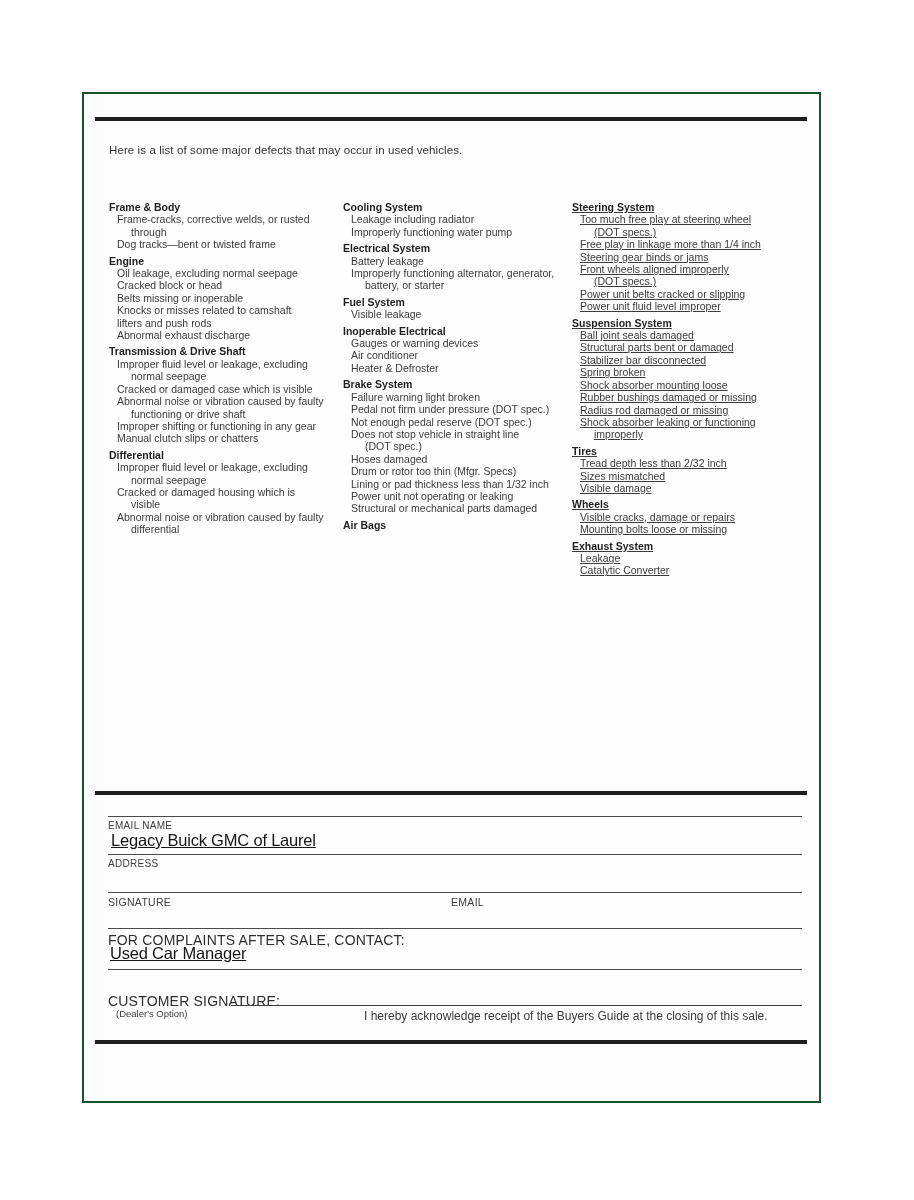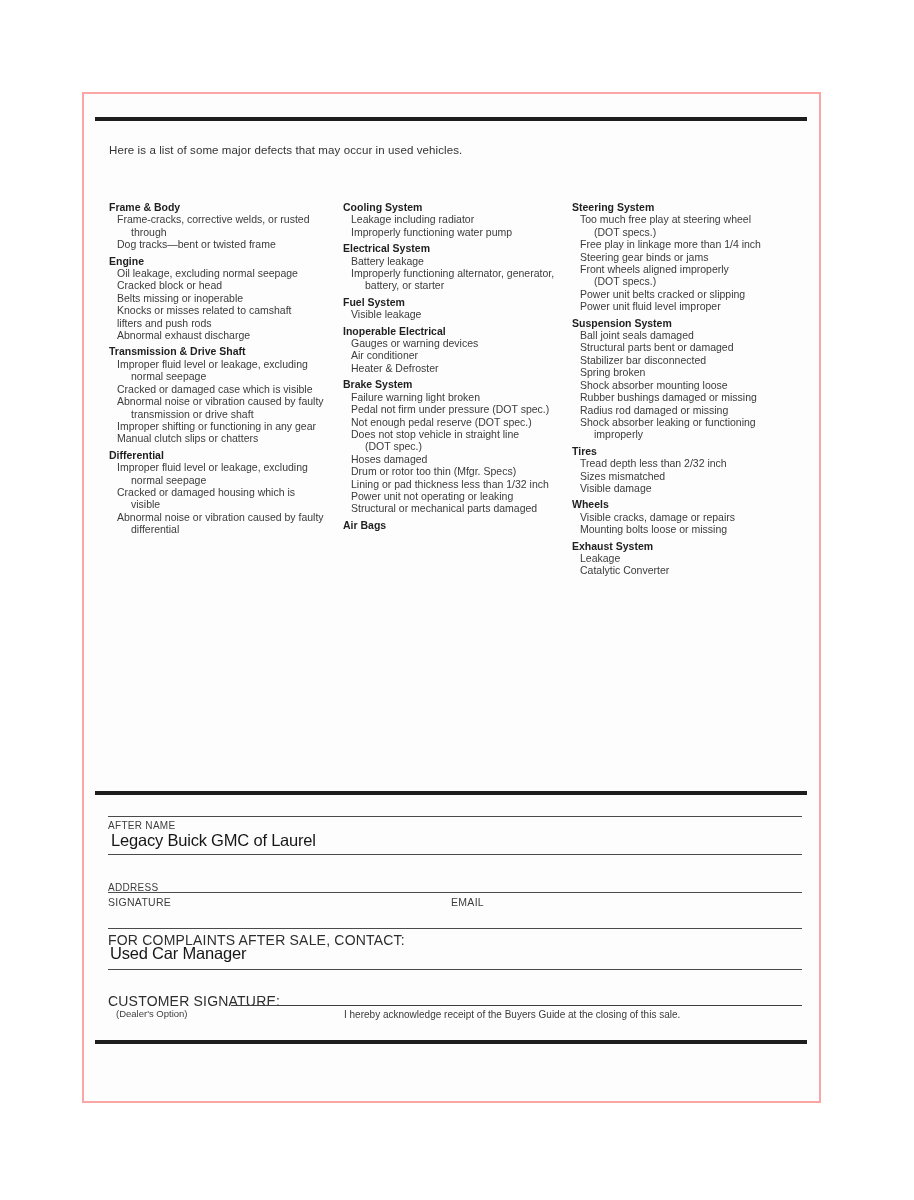--- a/index.html
+++ b/index.html
@@ -1,51 +1,51 @@
 <!DOCTYPE html>
 <html><head>
 <meta charset="utf-8">
 <style>
   * { margin:0; padding:0; box-sizing:border-box; }
   html,body { width:914px; height:1200px; background:#ffffff; font-family:"Liberation Sans", sans-serif; }
   body { position:relative; }
 
   .page {
     position:absolute; left:82px; top:92px; width:739px; height:1011px;
-    border:2px solid #fca5a5; background:#fdfdfd;
+    border:2px solid #14532d; background:#fdfdfd;
   }
 
   .rule-thick { position:absolute; left:11px; width:712px; height:4px; background:#1e1e1e; }
   .rule-thin  { position:absolute; left:24px; width:694px; height:1px; background:#4a4a4a; }
 
   .intro {
     position:absolute; left:25px; top:50px;
     font-size:11.5px; color:#333; letter-spacing:0.1px;
   }
 
   .cols { position:absolute; left:25px; top:92px; width:700px; display:flex; }
   .col  { font-size:10.5px; color:#3b3b3b; line-height:12.4px; }
   .col0 { width:234px; }
   .col1 { width:229px; }
-  .col2 { width:235px; }
+  .col2 { width:235px;text-decoration:underline; }
   .col .heading { font-weight:bold; color:#1f1f1f; margin-top:4px; white-space:nowrap; }
   .col > .heading:first-child { margin-top:15px; }
   .col .ln { white-space:nowrap; }
   .col .ln.i1 { padding-left:8px; }
   .col .ln.i2 { padding-left:22px; }
 
   .field-label {
     position:absolute; font-size:10px; color:#3d3d3d; letter-spacing:0.3px;
   }
   .field-value {
-    position:absolute; font-size:16.5px; color:#161616; letter-spacing:-0.2px;
+    position:absolute; font-size:16.5px; color:#161616; letter-spacing:-0.2px;text-decoration:underline;
   }
   .small-label { position:absolute; font-size:14px; color:#2e2e2e; letter-spacing:0.2px; }
   .tiny-note   { position:absolute; font-size:9.5px;  color:#3d3d3d; }
-  .ack-note    { position:absolute; font-size:10px;   color:#3a3a3a; }
+  .ack-note    { position:absolute; font-size:12px;   color:#3a3a3a;margin-left:20px; }
 
   .sig-line { position:absolute; height:1px; background:#3f3f3f; }
 
   .important {
     position:absolute; left:9px; top:954px; width:708px;
     font-size:12.5px; color:#2e2e2e; line-height:18.5px;
   }
   .important b { color:#111; }
 </style>
 </head>
@@ -68,21 +68,21 @@
         <div class="ln i1">Cracked block or head</div>
         <div class="ln i1">Belts missing or inoperable</div>
         <div class="ln i1">Knocks or misses related to camshaft</div>
         <div class="ln i1">lifters and push rods</div>
         <div class="ln i1">Abnormal exhaust discharge</div>
         <div class="heading">Transmission &amp; Drive Shaft</div>
         <div class="ln i1">Improper fluid level or leakage, excluding</div>
         <div class="ln i2">normal seepage</div>
         <div class="ln i1">Cracked or damaged case which is visible</div>
         <div class="ln i1">Abnormal noise or vibration caused by faulty</div>
-        <div class="ln i2">transmission or drive shaft</div>
+        <div class="ln i2">functioning or drive shaft</div>
         <div class="ln i1">Improper shifting or functioning in any gear</div>
         <div class="ln i1">Manual clutch slips or chatters</div>
         <div class="heading">Differential</div>
         <div class="ln i1">Improper fluid level or leakage, excluding</div>
         <div class="ln i2">normal seepage</div>
         <div class="ln i1">Cracked or damaged housing which is</div>
         <div class="ln i2">visible</div>
         <div class="ln i1">Abnormal noise or vibration caused by faulty</div>
         <div class="ln i2">differential</div>
       </div>
@@ -142,25 +142,25 @@
         <div class="ln i1">Mounting bolts loose or missing</div>
         <div class="heading">Exhaust System</div>
         <div class="ln i1">Leakage</div>
         <div class="ln i1">Catalytic Converter</div>
       </div>
   </div>
 
   <div class="rule-thick" style="top:697px"></div>
 
   <div class="rule-thin" style="top:722px"></div>
-  <div class="field-label" style="left:24px; top:726px">AFTER NAME</div>
+  <div class="field-label" style="left:24px; top:726px">EMAIL NAME</div>
   <div class="field-value" style="left:27px; top:737px">Legacy Buick GMC of Laurel</div>
 
   <div class="rule-thin" style="top:760px"></div>
-  <div class="field-label" style="left:24px; top:788px">ADDRESS</div>
+  <div class="field-label" style="left:24px; top:764px">ADDRESS</div>
 
   <div class="rule-thin" style="top:798px"></div>
   <div class="field-label" style="left:24px; top:802px; font-size:10.5px">SIGNATURE</div>
   <div class="field-label" style="left:367px; top:802px; font-size:10.5px">EMAIL</div>
 
   <div class="rule-thin" style="top:834px"></div>
   <div class="small-label" style="left:24px; top:838px">FOR COMPLAINTS AFTER SALE, CONTACT:</div>
   <div class="field-value" style="left:26px; top:850px">Used Car Manager</div>
   <div class="rule-thin" style="top:875px"></div>
 

